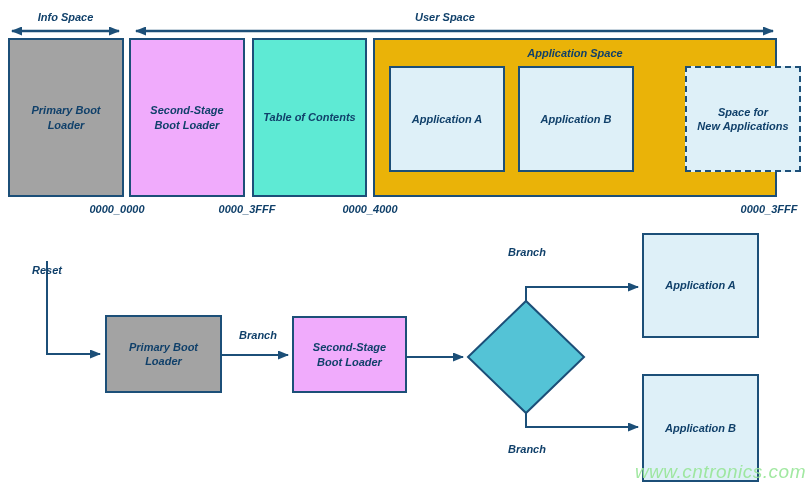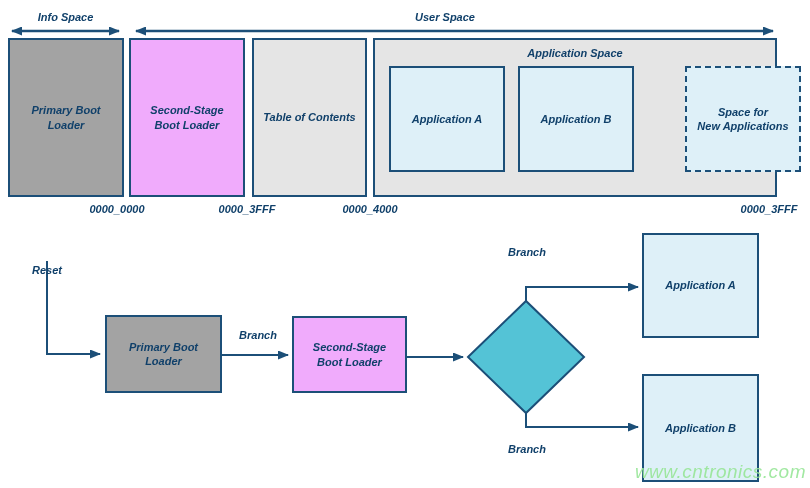--- a/index.html
+++ b/index.html
@@ -15,23 +15,23 @@
   }
   .box{
     position:absolute;border:2px solid #1c4f78;box-sizing:border-box;
     display:flex;align-items:center;justify-content:center;
     color:#10406a;font-weight:bold;font-size:11px;line-height:1.3;
     text-align:center;white-space:pre-line;
   }
   .pink{background:#a3a3a3;}
   .blue{background:#f0abfc;}
   .paleblue{background:#def0f8;}
-  .peach{background:#e5e5e5;}
+  .peach{background:#5eead4;}
   .dashed{border-style:dashed;margin-left:36px;}
-  .appspace{position:absolute;border:2px solid #1c4f78;box-sizing:border-box;background:#e5e5e5;}
+  .appspace{position:absolute;border:2px solid #1c4f78;box-sizing:border-box;background:#eab308;}
   .appspace-title{position:absolute;left:0;top:7px;width:100%;text-align:center;
     color:#10406a;font-weight:bold;font-size:11px;}
   .addr{position:absolute;color:#10406a;font-weight:bold;font-size:11px;text-align:center;}
   .watermark{
     position:absolute;right:4px;top:461px;font-size:19px;font-weight:normal;
     color:#98e698;opacity:0.9;letter-spacing:0.5px;text-align:center;
   }
 </style>
 </head>
 <body>

